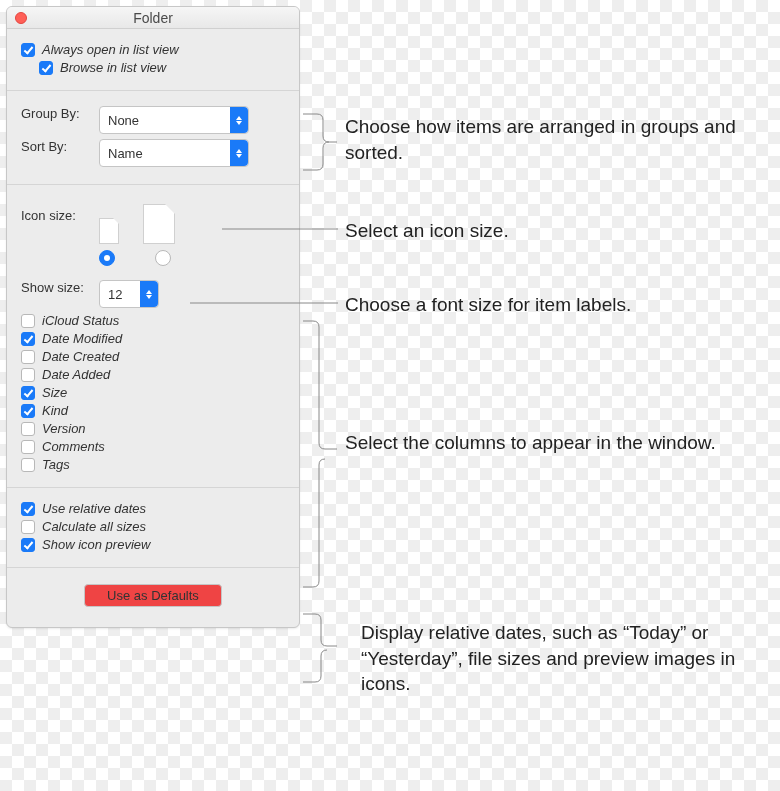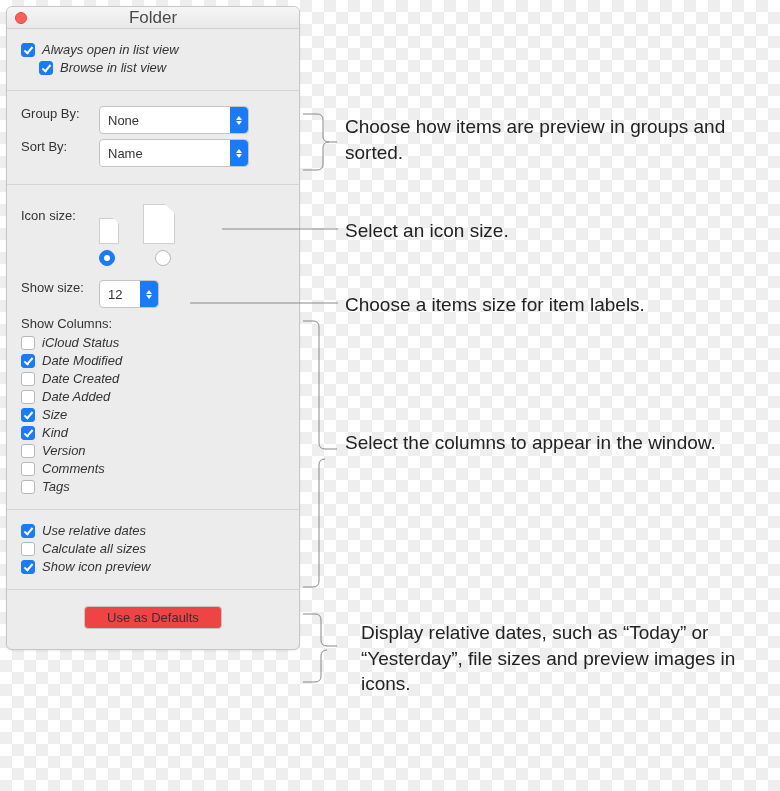--- a/index.html
+++ b/index.html
@@ -31,21 +31,21 @@
     overflow: hidden;
   }
   .titlebar {
     height: 22px;
     background: linear-gradient(#f6f6f6, #e8e8e8);
     border-bottom: 1px solid #d0d0d0;
     position: relative;
     display: flex;
     align-items: center;
     justify-content: center;
-    font-size: 17px;
+    font-size: 14px;
     color: #4a4a4a;
   }
   .tl-close {
     position: absolute;
     left: 8px;
     top: 5px;
     width: 12px;
     height: 12px;
     border-radius: 50%;
     background: #ff5f57;
@@ -221,21 +221,20 @@
     </div>
 
     <div class="form-row" style="margin-top:14px;">
       <span class="form-label">Show size:</span>
       <div class="select small">
         <span>12</span>
         <div class="arrows"></div>
       </div>
     </div>
 
-    <div class="heading" style="margin-top:8px;">Show Columns:</div>
     <div class="collist" id="collist">
         <div class="row">
           <div class="cb"></div>
           <span>iCloud Status</span>
         </div>
         <div class="row">
           <div class="cb checked"></div>
           <span>Date Modified</span>
         </div>
         <div class="row">
@@ -298,17 +297,17 @@
 <svg class="leader" style="left:190px; top:302px;" width="148" height="2">
     <line x1="0" y1="1" x2="148" y2="1"></line>
   </svg>
 <svg class="bracket" style="left:302px; top:320px;" width="36" height="268">
   <path d="M1 1 h10 q6 0 6 6 v116 q0 6 6 6 h12 M1 267 h10 q6 0 6 -6 v-116 q0 -6 6 -6"></path>
 </svg>
 <svg class="bracket" style="left:302px; top:613px;" width="36" height="70">
   <path d="M1 1 h12 q6 0 6 6 v20 q0 6 6 6 h10 M1 69 h12 q6 0 6 -6 v-20 q0 -6 6 -6"></path>
 </svg>
 
-<div class="ann" style="left:345px; top:114px;">Choose how items are preview in groups and sorted.</div>
+<div class="ann" style="left:345px; top:114px;">Choose how items are arranged in groups and sorted.</div>
 <div class="ann" style="left:345px; top:218px;">Select an icon size.</div>
-<div class="ann" style="left:345px; top:292px;">Choose a items size for item labels.</div>
+<div class="ann" style="left:345px; top:292px;">Choose a font size for item labels.</div>
 <div class="ann" style="left:345px; top:430px;">Select the columns to appear in the window.</div>
 <div class="ann" style="left:361px; top:620px;">Display relative dates, such as “Today” or “Yesterday”, file sizes and preview images in icons.</div>
 
 </body></html>

